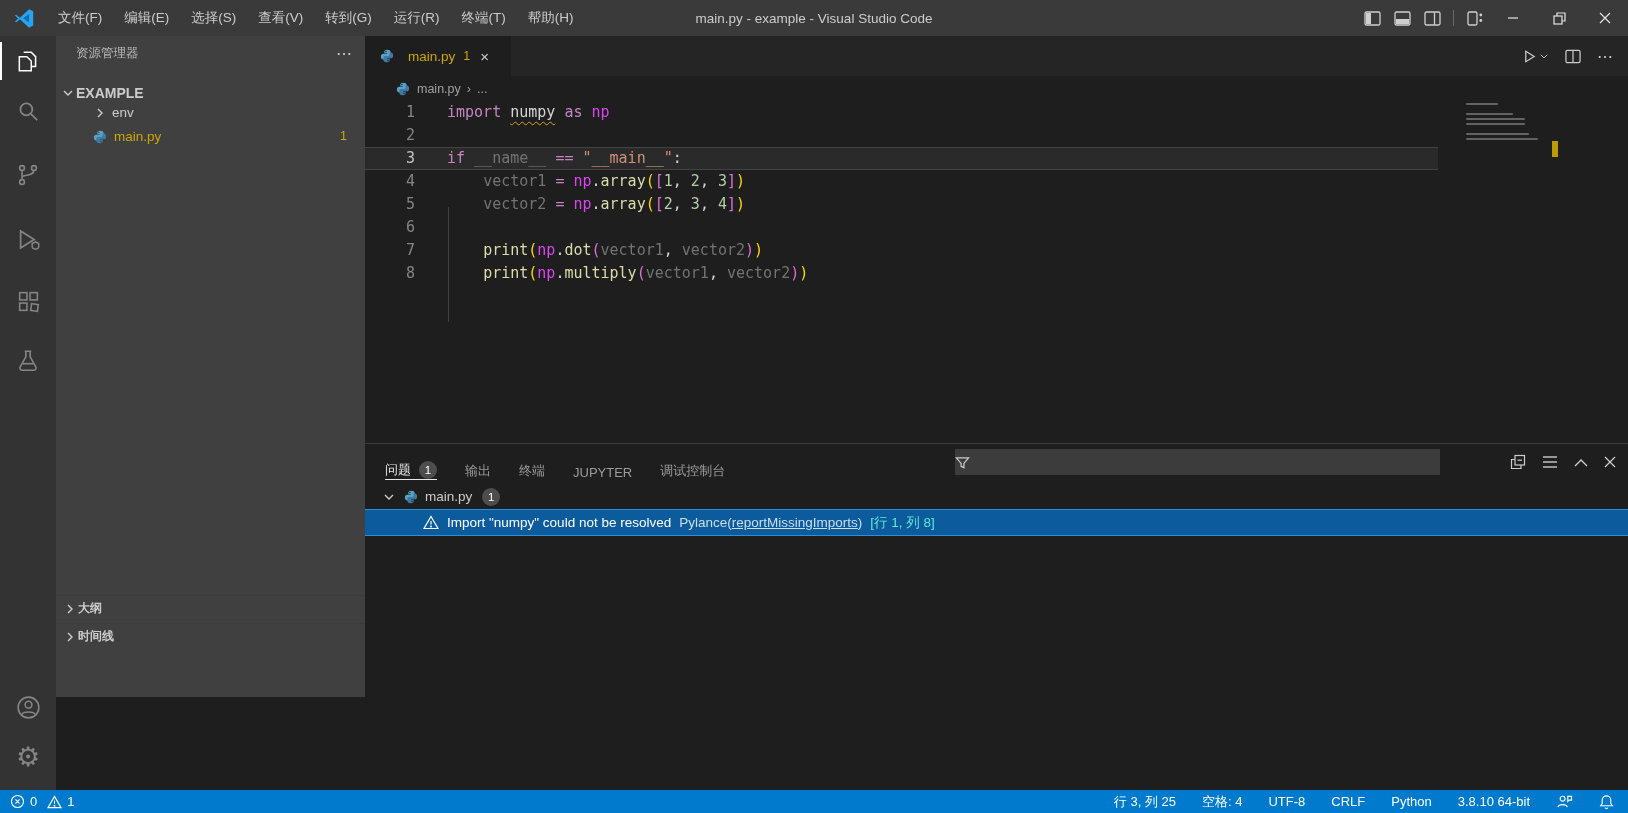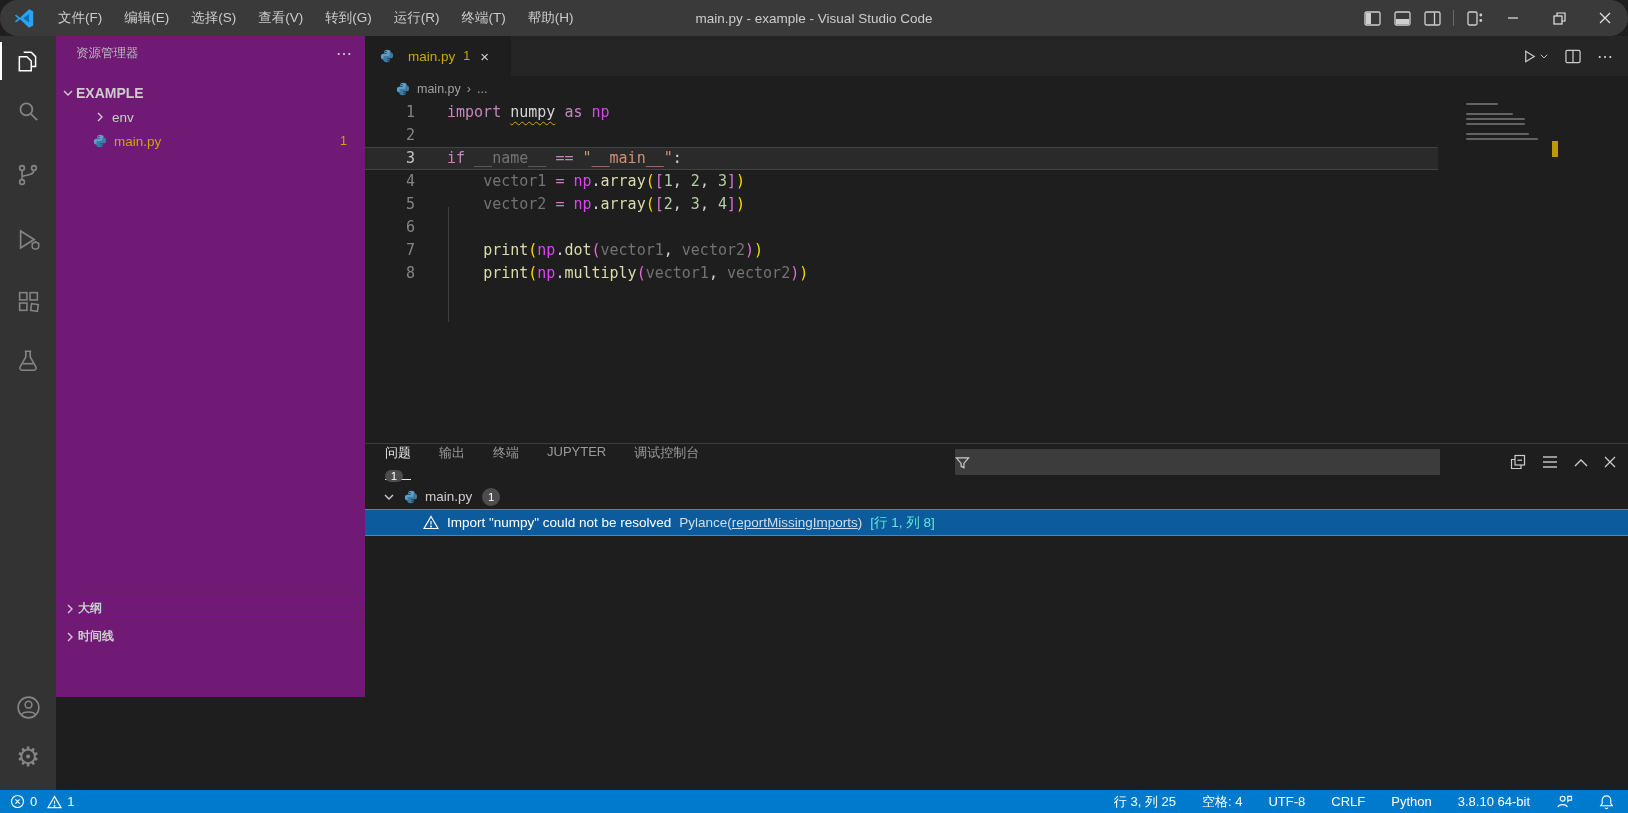--- a/index.html
+++ b/index.html
@@ -1,44 +1,44 @@
 <!DOCTYPE html>
 <html><head>
 <meta charset="utf-8">
 <style>
   * { margin:0; padding:0; box-sizing:border-box; }
   html,body { width:1628px; height:813px; overflow:hidden; background:#1e1e1e;
               font-family:"Liberation Sans", sans-serif; }
 
   
   #titlebar { position:absolute; left:0; top:0; width:1628px; height:36px;
-              background:#3a3a3a; display:flex; align-items:center; color:#cccccc;border-radius:18px; }
+              background:#3a3a3a; display:flex; align-items:center; color:#cccccc; }
   #vscode-logo { width:22px; height:22px; margin:0 12px 0 13px; flex:0 0 auto; }
   .menu-item { padding:0 11px; font-size:13.5px; height:36px; line-height:36px; cursor:default; }
   #window-title { position:absolute; left:0; right:0; text-align:center; font-size:13.5px;
                   color:#cccccc; pointer-events:none; }
   #titlebar-right { position:absolute; right:0; top:0; height:36px; display:flex; align-items:center; }
   .tb-icon { width:30px; height:36px; display:flex; align-items:center; justify-content:center; color:#cfcfcf; }
   .tb-sep { width:1px; height:16px; background:#6a6a6a; margin:0 6px; }
   .win-btn { width:46px; height:36px; display:flex; align-items:center; justify-content:center; color:#e4e4e4; }
 
   
   #activitybar { position:absolute; left:0; top:36px; width:56px; height:754px; background:#333333; }
   .act-item { width:56px; height:50px; display:flex; align-items:center; justify-content:center; color:#858585; position:relative; }
   .act-item.active { color:#ffffff; }
   .act-item.active::before { content:""; position:absolute; left:0; top:6px; bottom:6px; width:2px; background:#ffffff; }
   #act-bottom { position:absolute; bottom:8px; left:0; width:56px; }
   .gear-glyph { font-size:27px; line-height:1; }
 
   
-  #sidebar { position:absolute; left:56px; top:36px; width:309px; height:661px; background:#701a75; color:#cccccc; }
+  #sidebar { position:absolute; left:56px; top:36px; width:309px; height:661px; background:#404040; color:#cccccc; }
   #sidebar-header { height:35px; display:flex; align-items:center; padding:0 12px 0 20px; font-size:12.5px; color:#bbbbbb; }
   #sidebar-actions { margin-left:auto; color:#cccccc; font-size:16px; letter-spacing:1px; }
   .section-header { height:24px; display:flex; align-items:center; font-weight:bold; font-size:14px; padding-left:4px; margin-top:10px; }
-  .tree-row { height:24px; display:flex; align-items:center; font-size:13.5px; padding-left:36px; position:relative; }
+  .tree-row { height:24px; display:flex; align-items:flex-start; font-size:13.5px; padding-left:36px; position:relative; }
   .tree-row .chev { margin-right:4px; display:flex; }
   .file-icon { width:16px; height:16px; margin-right:6px; flex:0 0 auto; }
   .warn-file { color:#cca700; }
   .tree-badge { position:absolute; right:18px; color:#cca700; font-size:12.5px; }
   .pane-row { height:26px; display:flex; align-items:center; font-weight:bold; font-size:12px; padding-left:6px;
               border-top:1px solid #3c3c3c; color:#cccccc; }
   #pane-outline { position:absolute; left:0; bottom:76px; width:309px; }
   #pane-timeline { position:absolute; left:0; bottom:48px; width:309px; }
   .chev svg { display:block; }
 
@@ -65,21 +65,21 @@
   .tk-b1{color:#FFD700} .tk-b2{color:#DA70D6}
   .tk-sq{color:#d4d4d4; text-decoration:underline wavy #d7a700 1px; text-underline-offset:4px;}
   #indent-guide { position:absolute; left:83px; top:106px; width:1px; height:115px; background:#404040; }
   #minimap { position:absolute; right:80px; top:2px; width:82px; }
   #minimap .mbar { height:2px; margin-bottom:3px; background:#9d9d9d; opacity:.55; border-radius:1px; }
   #overview-ruler-mark { position:absolute; right:70px; top:40px; width:6px; height:16px; background:#cca700; opacity:.9; }
 
   
   #panel { position:absolute; left:365px; top:443px; width:1263px; height:347px; background:#1e1e1e; border-top:1px solid #3c3c3c; color:#cccccc; }
   #panel-tabs { height:36px; display:flex; align-items:center; padding-left:20px; gap:28px; }
-  .panel-tab { font-size:13px; color:#9b9b9b; height:36px; display:flex; align-items:flex-start; gap:8px;flex-direction:column; }
+  .panel-tab { font-size:13px; color:#9b9b9b; height:36px; display:flex; align-items:flex-end; gap:8px; }
   .panel-tab.active { color:#e7e7e7; border-bottom:1px solid #e7e7e7; }
   .tab-count { background:#4d4d4d; color:#ffffff; border-radius:9px; min-width:18px; height:18px; font-size:11.5px;
                display:flex; align-items:center; justify-content:center; padding:0 5px; }
   #panel-actions { position:absolute; right:12px; top:0; height:36px; display:flex; align-items:center; gap:16px; color:#cccccc; }
   #filter-box { position:absolute; left:590px; top:5px; width:485px; height:26px; background:#3c3c3c; display:flex; align-items:center; }
   #filter-box input { flex:1; background:transparent; border:0; outline:none; color:#bbbbbb; font-size:13px; padding:0 8px;
                       font-family:"Liberation Sans", sans-serif; }
   #filter-box input::placeholder { color:#999999; }
   #filter-funnel { margin-right:6px; display:flex; }
   #problems-group { height:25px; display:flex; align-items:center; padding-left:16px; font-size:13.5px; margin-top:4px; }

